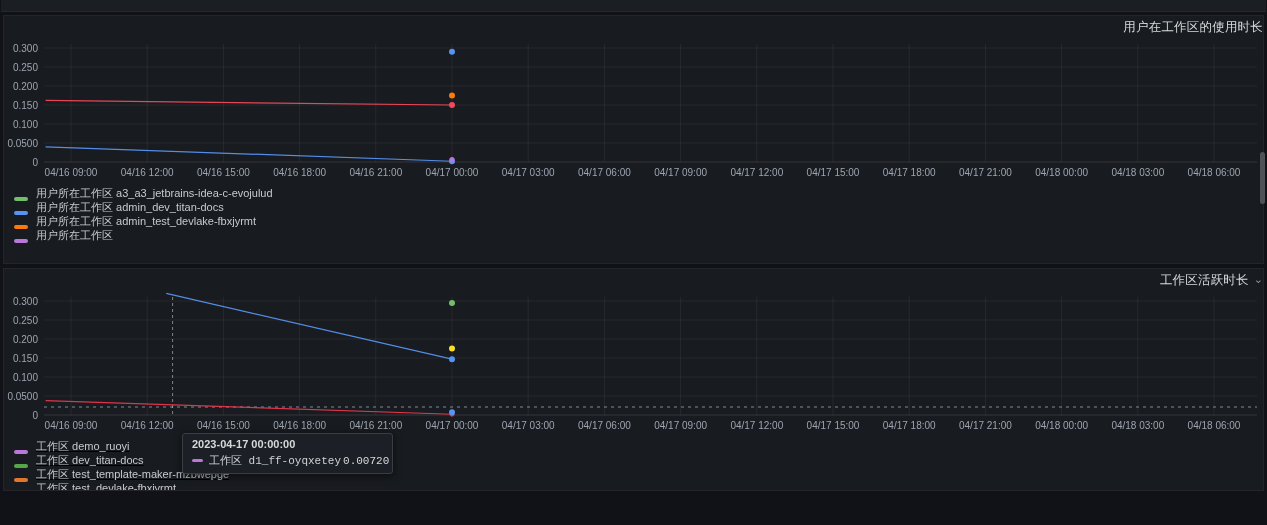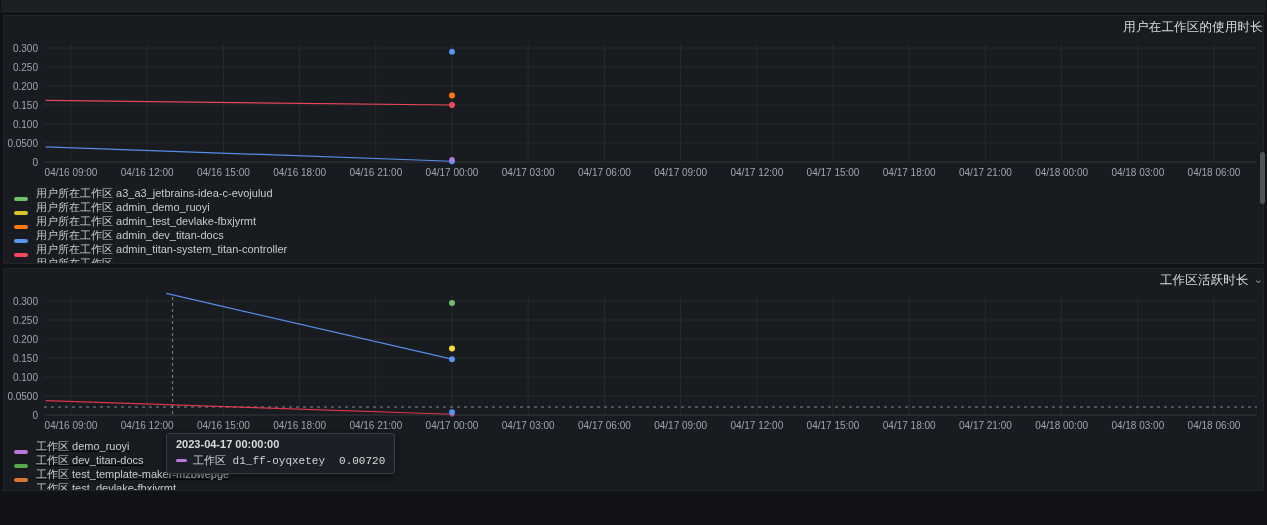--- a/index.html
+++ b/index.html
@@ -42,29 +42,29 @@
   .legend-row{
     display:flex;align-items:flex-end;height:14px;cursor:pointer;
   }
   .legend-marker{
     width:14px;height:4px;border-radius:2px;margin-right:8px;flex:none;
   }
   .legend-label{
     font-size:11px;color:#c7c9ce;white-space:nowrap;
   }
   .tooltip{
-    position:absolute;left:162px;top:164px;z-index:20;
+    position:absolute;left:178px;top:164px;z-index:20;
     background:#1c1f25;border:1px solid #3a3d44;border-radius:3px;
     box-shadow:0 2px 8px rgba(0,0,0,.55);
-    padding:4px 9px 5px 9px;white-space:nowrap;
+    padding:4px 3px 5px 9px;white-space:nowrap;
   }
   .tt-time{font-size:11px;font-weight:bold;color:#d8d9da;margin-bottom:3px;}
   .tt-row{display:flex;align-items:center;font-size:11px;color:#d0d2d6;font-family:Liberation Mono, monospace;}
   .tt-marker{width:11px;height:3px;border-radius:2px;margin-right:6px;flex:none;}
-  .tt-val{margin-left:14px;color:#d8d9da;}
+  .tt-val{margin-left:2px;color:#d8d9da;}
   .scrollbar{
     position:absolute;right:2px;top:152px;width:5px;height:52px;
     background:#4f5257;border-radius:3px;cursor:pointer;
   }
 </style>
 </head>
 <body>
 
 <div class="page">
 
@@ -128,34 +128,26 @@
         <circle cx="448.00000000000006" cy="13.800000000000011" r="3" fill="#5794F2"></circle>
         <circle cx="448.00000000000006" cy="57.5" r="3" fill="#FF780A"></circle>
         <circle cx="448.00000000000006" cy="121.72" r="2.6" fill="#B877D9"></circle>
       </svg>
     <div class="legend legend1">
         <div class="legend-row">
           <span class="legend-marker" style="background: rgb(115, 191, 105);"></span>
           <span class="legend-label">用户所在工作区 a3_a3_jetbrains-idea-c-evojulud</span>
         </div>
         <div class="legend-row">
-          <span class="legend-marker" style="background: rgb(216, 195, 42);"></span>
-          <span class="legend-label">用户所在工作区 admin_demo_ruoyi</span>
+          <span class="legend-marker" style="background: rgb(87, 148, 242);"></span>
+          <span class="legend-label">用户所在工作区 admin_dev_titan-docs</span>
         </div>
         <div class="legend-row">
           <span class="legend-marker" style="background: rgb(255, 120, 10);"></span>
           <span class="legend-label">用户所在工作区 admin_test_devlake-fbxjyrmt</span>
-        </div>
-        <div class="legend-row">
-          <span class="legend-marker" style="background: rgb(87, 148, 242);"></span>
-          <span class="legend-label">用户所在工作区 admin_dev_titan-docs</span>
-        </div>
-        <div class="legend-row">
-          <span class="legend-marker" style="background: rgb(242, 73, 92);"></span>
-          <span class="legend-label">用户所在工作区 admin_titan-system_titan-controller</span>
         </div>
         <div class="legend-row">
           <span class="legend-marker" style="background: rgb(184, 119, 217);"></span>
           <span class="legend-label">用户所在工作区</span>
         </div>
       </div>
   </section>
 
   <section class="panel panel2">
     <header class="panel-header">

